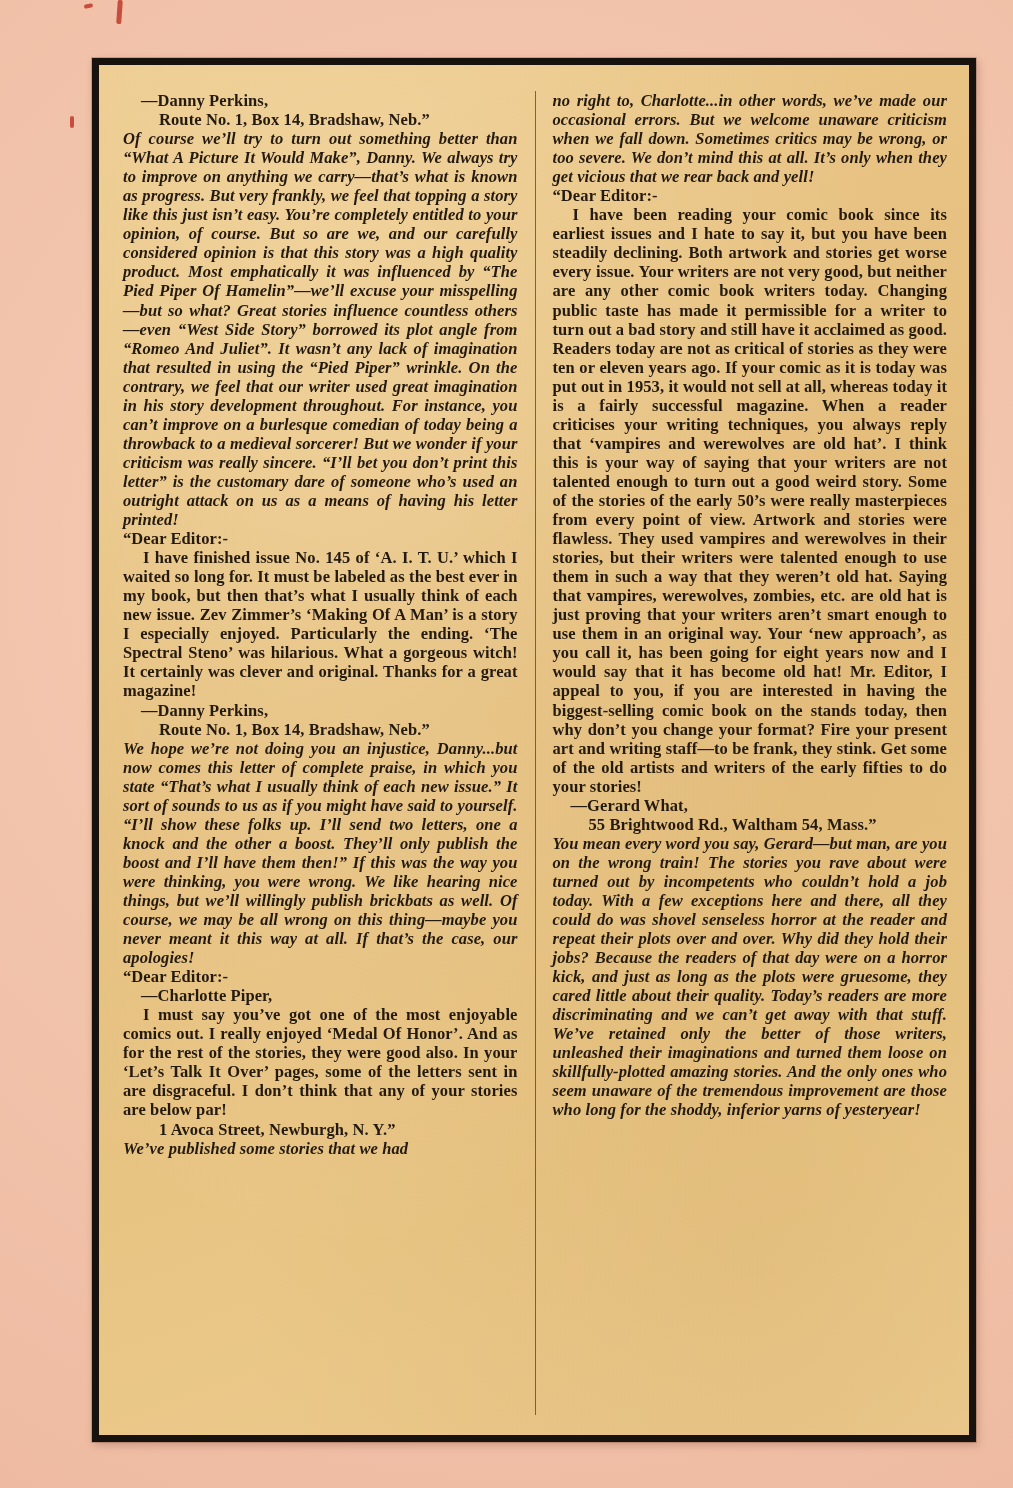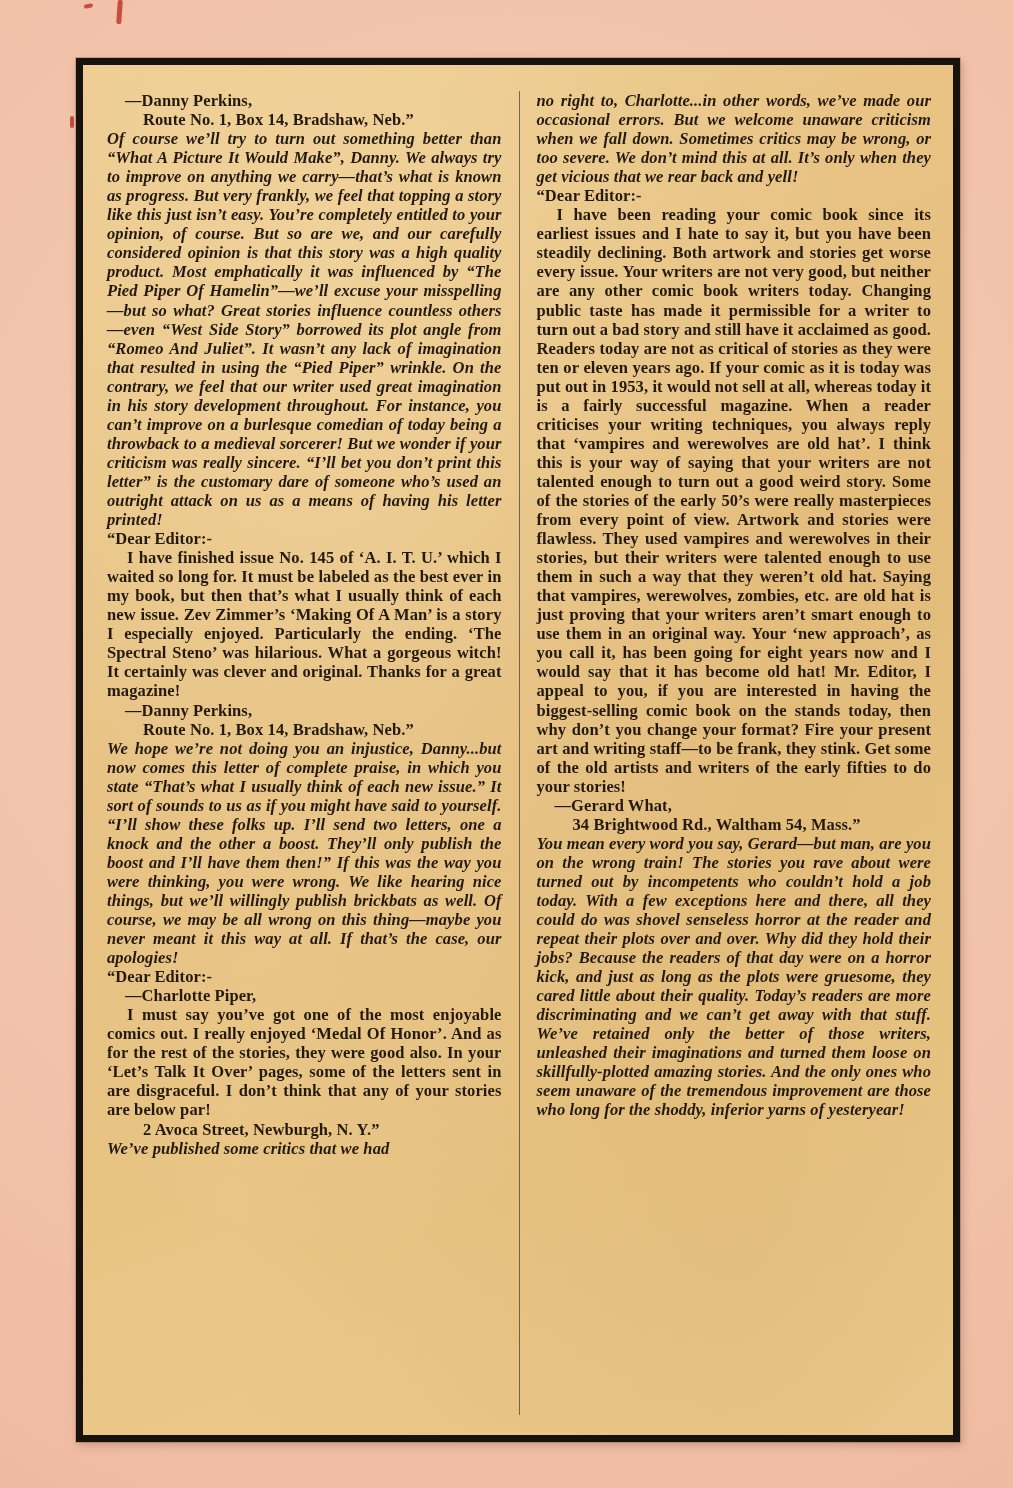--- a/index.html
+++ b/index.html
@@ -3,21 +3,21 @@
 <meta charset="utf-8">
 <style>
   html,body{margin:0;padding:0;}
   body{
     width:1013px;height:1488px;position:relative;overflow:hidden;
     background:radial-gradient(circle at 50% 38%, #f7cdb6 0%, #f2c3ab 55%, #eebba2 100%);
     font-family:"Liberation Serif","DejaVu Serif",serif;
   }
   .red-mark{position:absolute;background:#c0392b;border-radius:2px;opacity:.85;}
   .frame{
-    position:absolute;left:76px;top:58px;width:884px;height:1384px;
+    position:absolute;left:92px;top:58px;width:884px;height:1384px;
     box-sizing:border-box;border:7px solid #17120e;
     background:
       radial-gradient(ellipse at 28% 18%, rgba(255,242,205,.30), rgba(255,242,205,0) 60%),
       radial-gradient(ellipse at 75% 85%, rgba(180,130,60,.14), rgba(180,130,60,0) 55%),
       linear-gradient(160deg,#ebc88a 0%,#e4bd7c 45%,#e9c685 75%,#edcc90 100%);
     box-shadow:0 0 0 1px rgba(100,60,30,.25), 2px 3px 8px rgba(90,40,25,.25);
   }
   .inner{
     display:flex;height:100%;box-sizing:border-box;
     padding:26px 22px 20px 24px;
@@ -51,26 +51,26 @@
         <p class="blk address">Route No. 1, Box 14, Bradshaw, Neb.”</p>
         <p class="blk editorial">Of course we’ll try to turn out something better than “What A Picture It Would Make”, Danny. We always try to improve on anything we carry—that’s what is known as progress. But very frankly, we feel that topping a story like this just isn’t easy. You’re completely entitled to your opinion, of course. But so are we, and our carefully considered opinion is that this story was a high quality product. Most emphatically it was influenced by “The Pied Piper Of Hamelin”—we’ll excuse your misspelling—but so what? Great stories influence countless others—even “West Side Story” borrowed its plot angle from “Romeo And Juliet”. It wasn’t any lack of imagination that resulted in using the “Pied Piper” wrinkle. On the contrary, we feel that our writer used great imagination in his story development throughout. For instance, you can’t improve on a burlesque comedian of today being a throwback to a medieval sorcerer! But we wonder if your criticism was really sincere. “I’ll bet you don’t print this letter” is the customary dare of someone who’s used an outright attack on us as a means of having his letter printed!</p>
         <p class="blk salutation">“Dear Editor:-</p>
         <p class="blk letter">I have finished issue No. 145 of ‘A. I. T. U.’ which I waited so long for. It must be labeled as the best ever in my book, but then that’s what I usually think of each new issue. Zev Zimmer’s ‘Making Of A Man’ is a story I especially enjoyed. Particularly the ending. ‘The Spectral Steno’ was hilarious. What a gorgeous witch! It certainly was clever and original. Thanks for a great magazine!</p>
         <p class="blk signature">—Danny Perkins,</p>
         <p class="blk address">Route No. 1, Box 14, Bradshaw, Neb.”</p>
         <p class="blk editorial">We hope we’re not doing you an injustice, Danny...but now comes this letter of complete praise, in which you state “That’s what I usually think of each new issue.” It sort of sounds to us as if you might have said to yourself. “I’ll show these folks up. I’ll send two letters, one a knock and the other a boost. They’ll only publish the boost and I’ll have them then!” If this was the way you were thinking, you were wrong. We like hearing nice things, but we’ll willingly publish brickbats as well. Of course, we may be all wrong on this thing—maybe you never meant it this way at all. If that’s the case, our apologies!</p>
         <p class="blk salutation">“Dear Editor:-</p>
         <p class="blk signature">—Charlotte Piper,</p>
         <p class="blk letter">I must say you’ve got one of the most enjoyable comics out. I really enjoyed ‘Medal Of Honor’. And as for the rest of the stories, they were good also. In your ‘Let’s Talk It Over’ pages, some of the letters sent in are disgraceful. I don’t think that any of your stories are below par!</p>
-        <p class="blk address">2 Avoca Street, Newburgh, N. Y.”</p>
-        <p class="blk editorial">We’ve published some critics that we had</p>
+        <p class="blk address">1 Avoca Street, Newburgh, N. Y.”</p>
+        <p class="blk editorial">We’ve published some stories that we had</p>
       </div>
     <div class="divider"></div>
     <div class="col" id="col-right" style="color: rgb(36, 26, 16);">
         <p class="blk editorial">no right to, Charlotte...in other words, we’ve made our occasional errors. But we welcome unaware criticism when we fall down. Sometimes critics may be wrong, or too severe. We don’t mind this at all. It’s only when they get vicious that we rear back and yell!</p>
         <p class="blk salutation">“Dear Editor:-</p>
         <p class="blk letter">I have been reading your comic book since its earliest issues and I hate to say it, but you have been steadily declining. Both artwork and stories get worse every issue. Your writers are not very good, but neither are any other comic book writers today. Changing public taste has made it permissible for a writer to turn out a bad story and still have it acclaimed as good. Readers today are not as critical of stories as they were ten or eleven years ago. If your comic as it is today was put out in 1953, it would not sell at all, whereas today it is a fairly successful magazine. When a reader criticises your writing techniques, you always reply that ‘vampires and werewolves are old hat’. I think this is your way of saying that your writers are not talented enough to turn out a good weird story. Some of the stories of the early 50’s were really masterpieces from every point of view. Artwork and stories were flawless. They used vampires and werewolves in their stories, but their writers were talented enough to use them in such a way that they weren’t old hat. Saying that vampires, werewolves, zombies, etc. are old hat is just proving that your writers aren’t smart enough to use them in an original way. Your ‘new approach’, as you call it, has been going for eight years now and I would say that it has become old hat! Mr. Editor, I appeal to you, if you are interested in having the biggest-selling comic book on the stands today, then why don’t you change your format? Fire your present art and writing staff—to be frank, they stink. Get some of the old artists and writers of the early fifties to do your stories!</p>
         <p class="blk signature">—Gerard What,</p>
-        <p class="blk address">34 Brightwood Rd., Waltham 54, Mass.”</p>
+        <p class="blk address">55 Brightwood Rd., Waltham 54, Mass.”</p>
         <p class="blk editorial">You mean every word you say, Gerard—but man, are you on the wrong train! The stories you rave about were turned out by incompetents who couldn’t hold a job today. With a few exceptions here and there, all they could do was shovel senseless horror at the reader and repeat their plots over and over. Why did they hold their jobs? Because the readers of that day were on a horror kick, and just as long as the plots were gruesome, they cared little about their quality. Today’s readers are more discriminating and we can’t get away with that stuff. We’ve retained only the better of those writers, unleashed their imaginations and turned them loose on skillfully-plotted amazing stories. And the only ones who seem unaware of the tremendous improvement are those who long for the shoddy, inferior yarns of yesteryear!</p>
       </div>
   </div>
 </div>
 
 </body></html>

